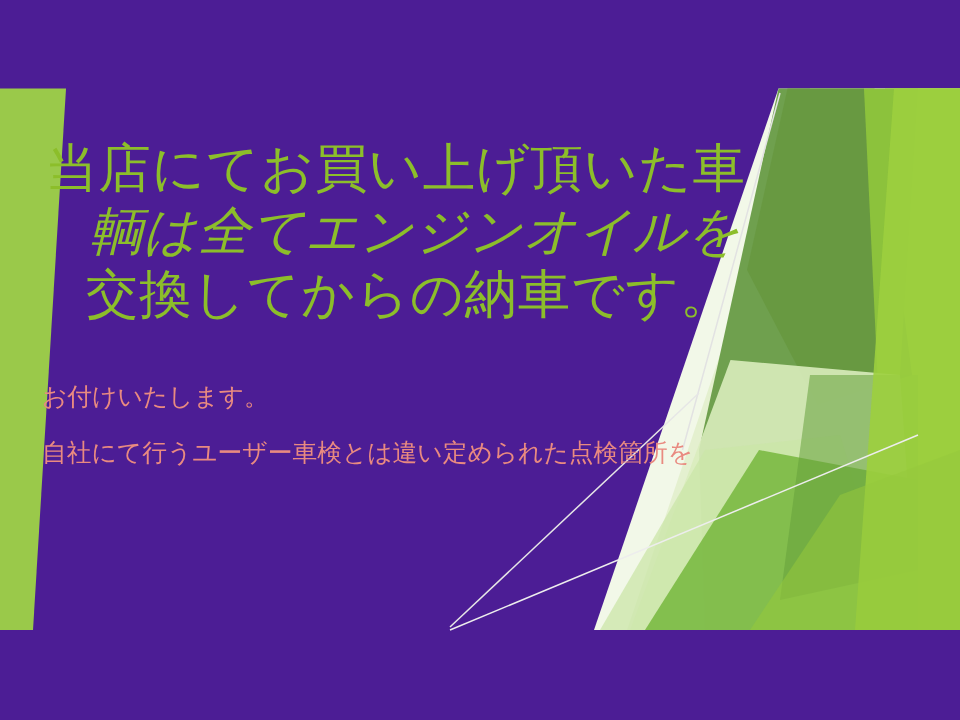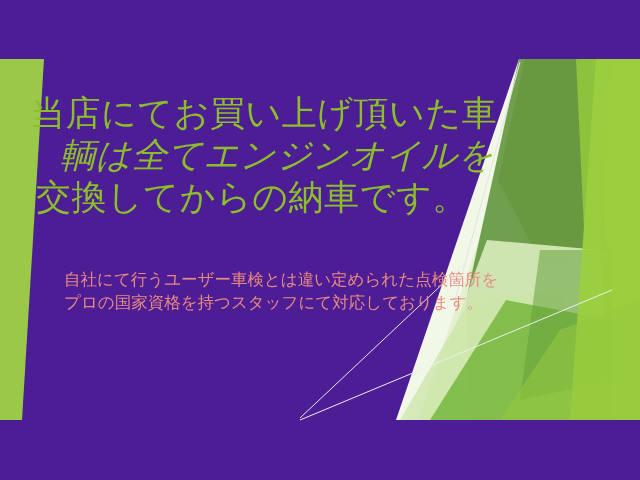--- a/index.html
+++ b/index.html
@@ -42,30 +42,30 @@
   .title-line {
     font-size: 35px;
     line-height: 42px;
     letter-spacing: 0.5px;
     color: #8cbe2a;
     white-space: nowrap;
     font-weight: 400;
   }
   .title-line.l1 { text-align: left; padding-left: 4px; }
   .title-line.l2 { text-align: center; padding-left: 18px; font-style: italic; }
-  .title-line.l3 { text-align: left; padding-left: 10px; }
+  .title-line.l3 { text-align: center; padding-left: 10px; }
 
   #body-block {
     position: absolute;
     left: 28px;
     top: 254px;
     width: 500px;
   }
   .para { margin: 0 0 14px 0; }
-  .para:last-child { margin-bottom: 0; padding-left: 36px; }
+  .para:last-child { margin-bottom: 0; }
   .body-line {
     font-size: 16.5px;
     line-height: 23px;
     color: #e98a80;
     white-space: nowrap;
     font-weight: 400;
   }
 </style>
 </head>
 <body>
@@ -111,22 +111,22 @@
 
     <div id="title-block">
       <div class="title-line l1">当店にてお買い上げ頂いた車</div>
       <div class="title-line l2">輌は全てエンジンオイルを</div>
       <div class="title-line l3">交換してからの納車です。</div>
     </div>
 
     <div id="body-block">
 
       <div class="para">
+        <div class="body-line">お付けいたします。</div>
       </div>
 
       <div class="para">
         <div class="body-line">自社にて行うユーザー車検とは違い定められた点検箇所を</div>
-        <div class="body-line">プロの国家資格を持つスタッフにて対応しております。</div>
       </div>
 
     </div>
   </div>
 </div>
 
 </body></html>

